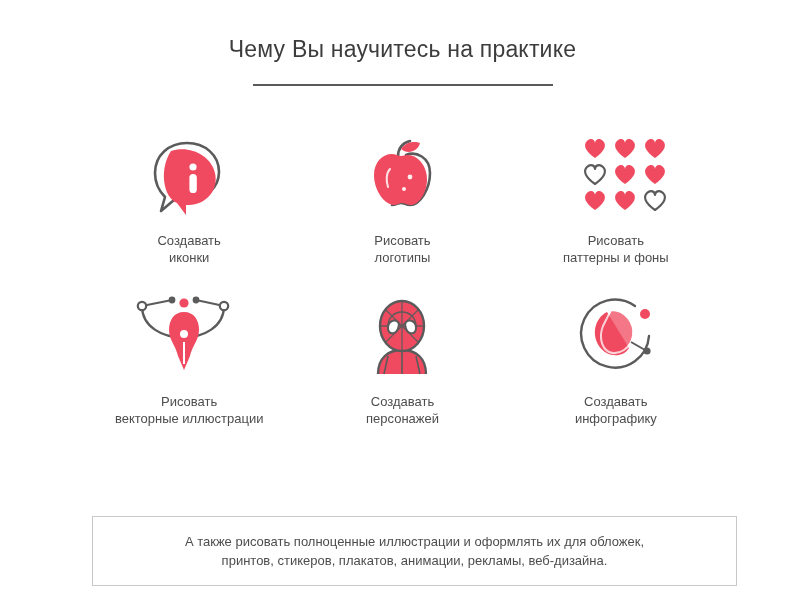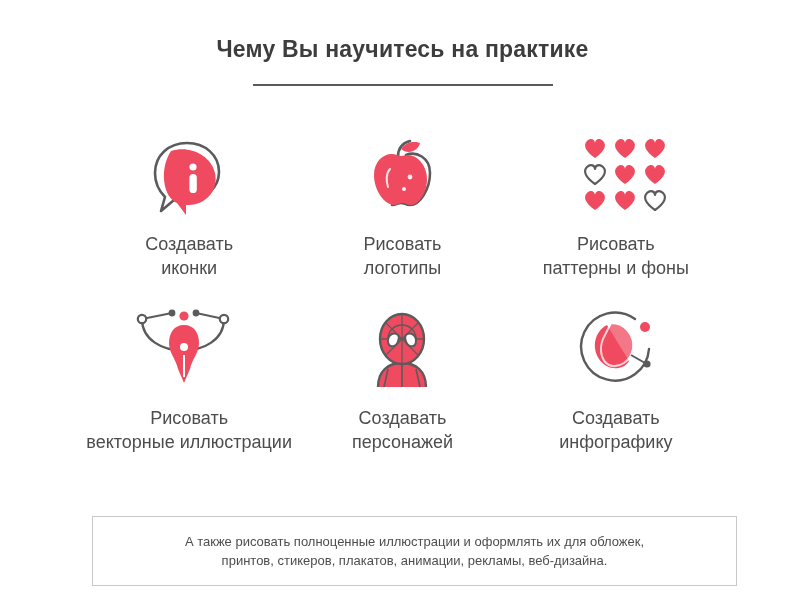--- a/index.html
+++ b/index.html
@@ -22,21 +22,21 @@
     box-sizing: border-box;
   }
 
   
   .title-block {
     text-align: center;
     padding-top: 36px;
   }
   .title {
     font-size: 23px;
-    font-weight: bold;
+    font-weight: normal;
     color: #3d3d3d;
     letter-spacing: 0.2px;
     line-height: 1.2;
     margin: 0;
   }
   .title-rule {
     width: 300px;
     height: 2px;
     background: #5a5a5a;
     margin: 20px auto 0 auto;
@@ -57,21 +57,21 @@
     justify-content: flex-start;
   }
   .icon-wrap {
     height: 96px;
     display: flex;
     align-items: center;
     justify-content: center;
   }
   .cell-label {
     margin-top: 10px;
-    font-size: 18px;
+    font-size: 13px;
     line-height: 1.35;
     color: #4d4d4d;
     text-align: center;
     white-space: pre-line;
   }
 
   
   .note {
     position: absolute;
     left: 92px;

